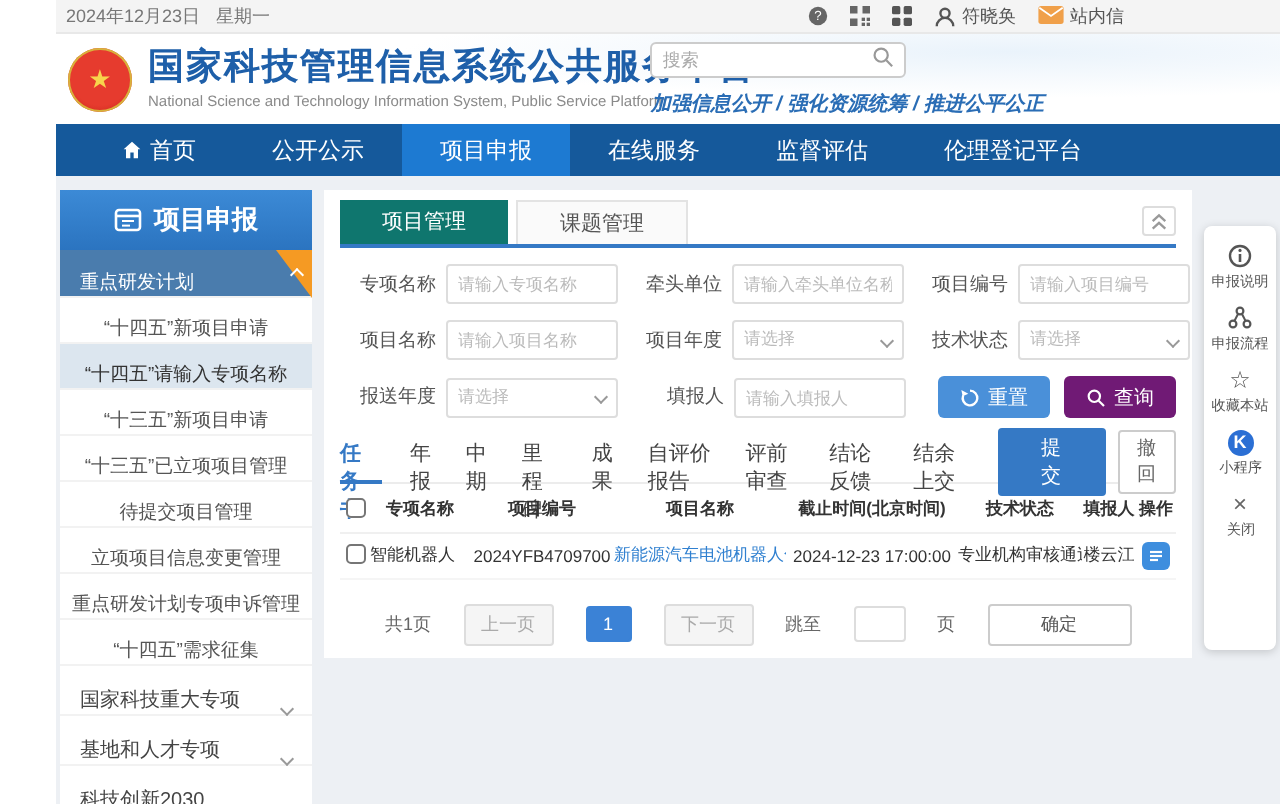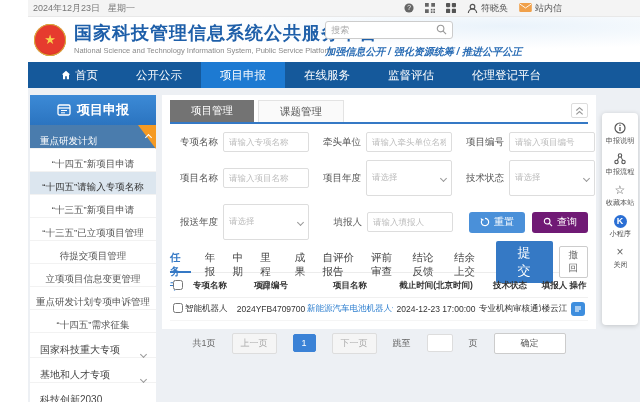--- a/index.html
+++ b/index.html
@@ -57,46 +57,46 @@
 .sb-sub.selected{background:#dce6ef;color:#333}
 .sb-group{height:25px;padding:0 10px;color:#444;font-size:10px;justify-content:space-between}
 .chev{width:5px;height:5px;border:solid #999;border-width:1.5px 1.5px 0 0;display:inline-block}
 .chev.up{transform:rotate(-45deg)}
 .chev.down{transform:rotate(135deg)}
 
 
 .main{flex:1;background:#fff;height:234px;padding:5px 8px 0 8px;min-width:0}
 .tabs{display:flex;border-bottom:2px solid #3579c5;position:relative;height:24px}
 .tab{font-size:10.5px;padding:0 21px;display:flex;align-items:center;cursor:pointer}
-.tab.active{background:#737373;color:#fff}
+.tab.active{background:#0f766e;color:#fff}
 .tab.inactive{background:#fafafa;color:#555;border:1px solid #e3e3e3;border-bottom:none;margin-left:4px}
 .collapse-btn{position:absolute;right:0;top:3px;width:17px;height:15px;border:1px solid #ddd;border-radius:2px;
   display:flex;align-items:center;justify-content:center;cursor:pointer;background:#fff}
 
 
 .frow{display:flex;align-items:center;margin-top:8px}
 .field{display:flex;align-items:center;width:140px;margin-right:4px}
 .field .lbl{width:48px;text-align:right;font-size:9.5px;color:#555;margin-right:5px;white-space:nowrap;flex-shrink:0}
 .field input{width:86px;height:20px;border:1px solid #ddd;border-radius:2px;font-size:8.5px;padding:0 5px;outline:none;color:#333}
 .field input::placeholder{color:#bbb}
-.select{width:86px;height:36px;border:1px solid #ddd;border-radius:2px;display:flex;align-items:center;
+.select{width:86px;height:20px;border:1px solid #ddd;border-radius:2px;display:flex;align-items:center;
   justify-content:space-between;padding:0 5px;cursor:pointer;background:#fff}
 .select .sel-text{font-size:8.5px;color:#bbb}
 .btns{margin-left:auto;display:flex;gap:7px}
 .btn{height:21px;border:none;border-radius:3px;color:#fff;font-size:10px;display:inline-flex;
   align-items:center;gap:4px;padding:0 11px;cursor:pointer;font-family:inherit}
 .btn-reset{background:#4a90d9}
 .btn-query{background:#701a75}
 
 
 .subtabs{display:flex;align-items:center;margin-top:11px;border-bottom:1px solid #ececec;padding-bottom:0;height:22px}
 .subtab{font-size:10.5px;color:#444;margin-right:14px;cursor:pointer;height:22px;display:flex;align-items:flex-start}
 .subtab.active{color:#3579c5;font-weight:bold;border-bottom:2px solid #3579c5}
 .subtab-actions{margin-left:auto;display:flex;gap:6px;align-items:center}
-.btn-submit{background:#3579c5;color:#fff;border:none;border-radius:2px;font-size:13px;padding:3px 22px;cursor:pointer;font-family:Liberation Mono, monospace}
+.btn-submit{background:#3579c5;color:#fff;border:none;border-radius:2px;font-size:10px;padding:3px 22px;cursor:pointer;font-family:Liberation Mono, monospace}
 .btn-withdraw{background:#fff;color:#666;border:1px solid #ccc;border-radius:2px;font-size:9.5px;padding:2px 9px;cursor:pointer;font-family:inherit}
 
 
 table{width:100%;border-collapse:collapse;table-layout:fixed;margin-top:3px;font-size:8.5px}
 th{font-weight:bold;color:#333;height:21px;white-space:nowrap;overflow:hidden;text-align:center;border-bottom:1px solid #f0f0f0}
 td{height:23px;color:#333;white-space:nowrap;overflow:hidden;text-align:center;border-bottom:1px solid #f5f5f5}
 td.l,th.l{text-align:left}
 a.plink{color:#3080d0;text-decoration:none;cursor:pointer}
 .op-ic{width:14px;height:14px;border-radius:3px;background:#3e8ede;display:inline-flex;align-items:center;
   justify-content:center;cursor:pointer;vertical-align:middle}

